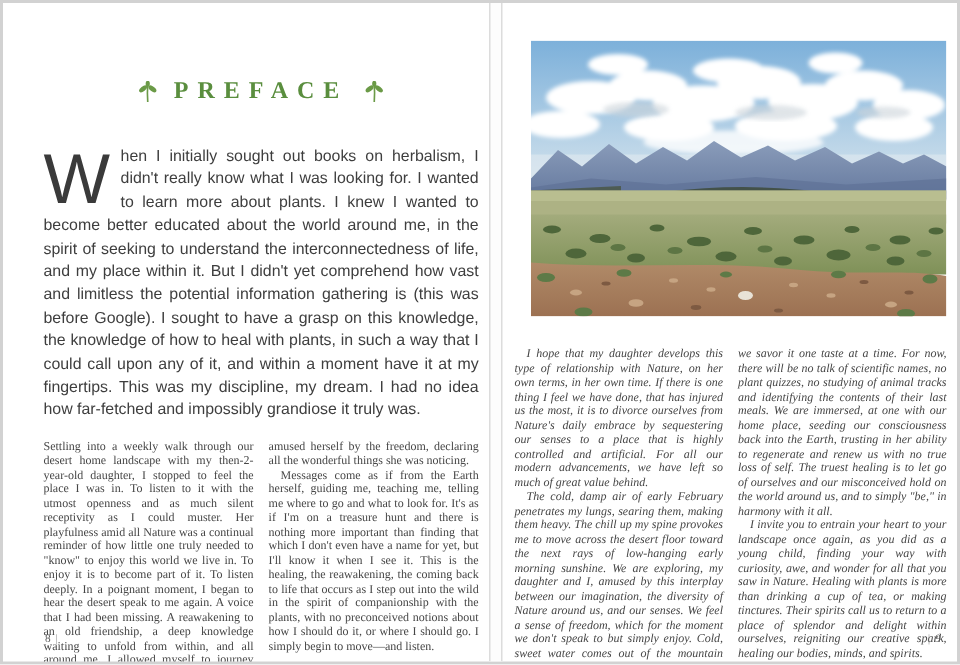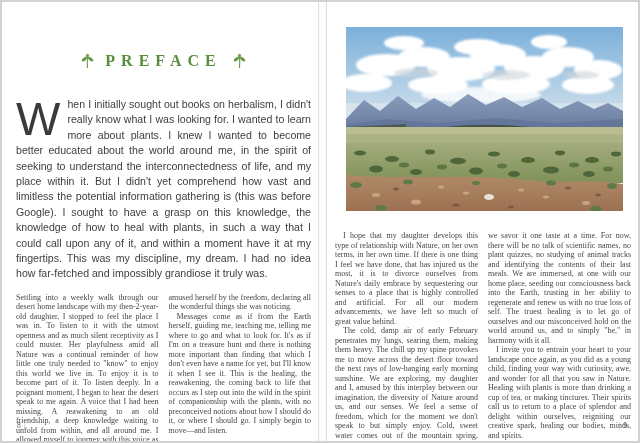--- a/index.html
+++ b/index.html
@@ -10,28 +10,28 @@
   }
   .frame {
     box-sizing:border-box;
     width:640px; height:443px;
     background:#ffffff;
     border:2px solid #d2d2d2;
     display:flex;
     overflow:hidden;
   }
   .page { position:relative; box-sizing:border-box; height:100%; }
-  .page-left  { width:316px; padding:0 7px 0 14px; }
+  .page-left  { width:316px; padding:0 7px 0 14px;margin-left:13px; }
   .gutter {
     width:7px; height:100%;
     border-left:1px solid #dcdcdc;
     border-right:1px solid #dcdcdc;
     background:#fdfdfd;
   }
-  .page-right { flex:1; padding:0 7px 0 8px; }
+  .page-right { flex:1; padding:0 7px 0 8px;font-style:italic; }
 
   
   .heading-row {
     margin-top:50px;
     display:flex; justify-content:center; align-items:center;
     gap:11px;
   }
   .heading {
     font-family:"Liberation Serif", serif;
     font-weight:bold;

